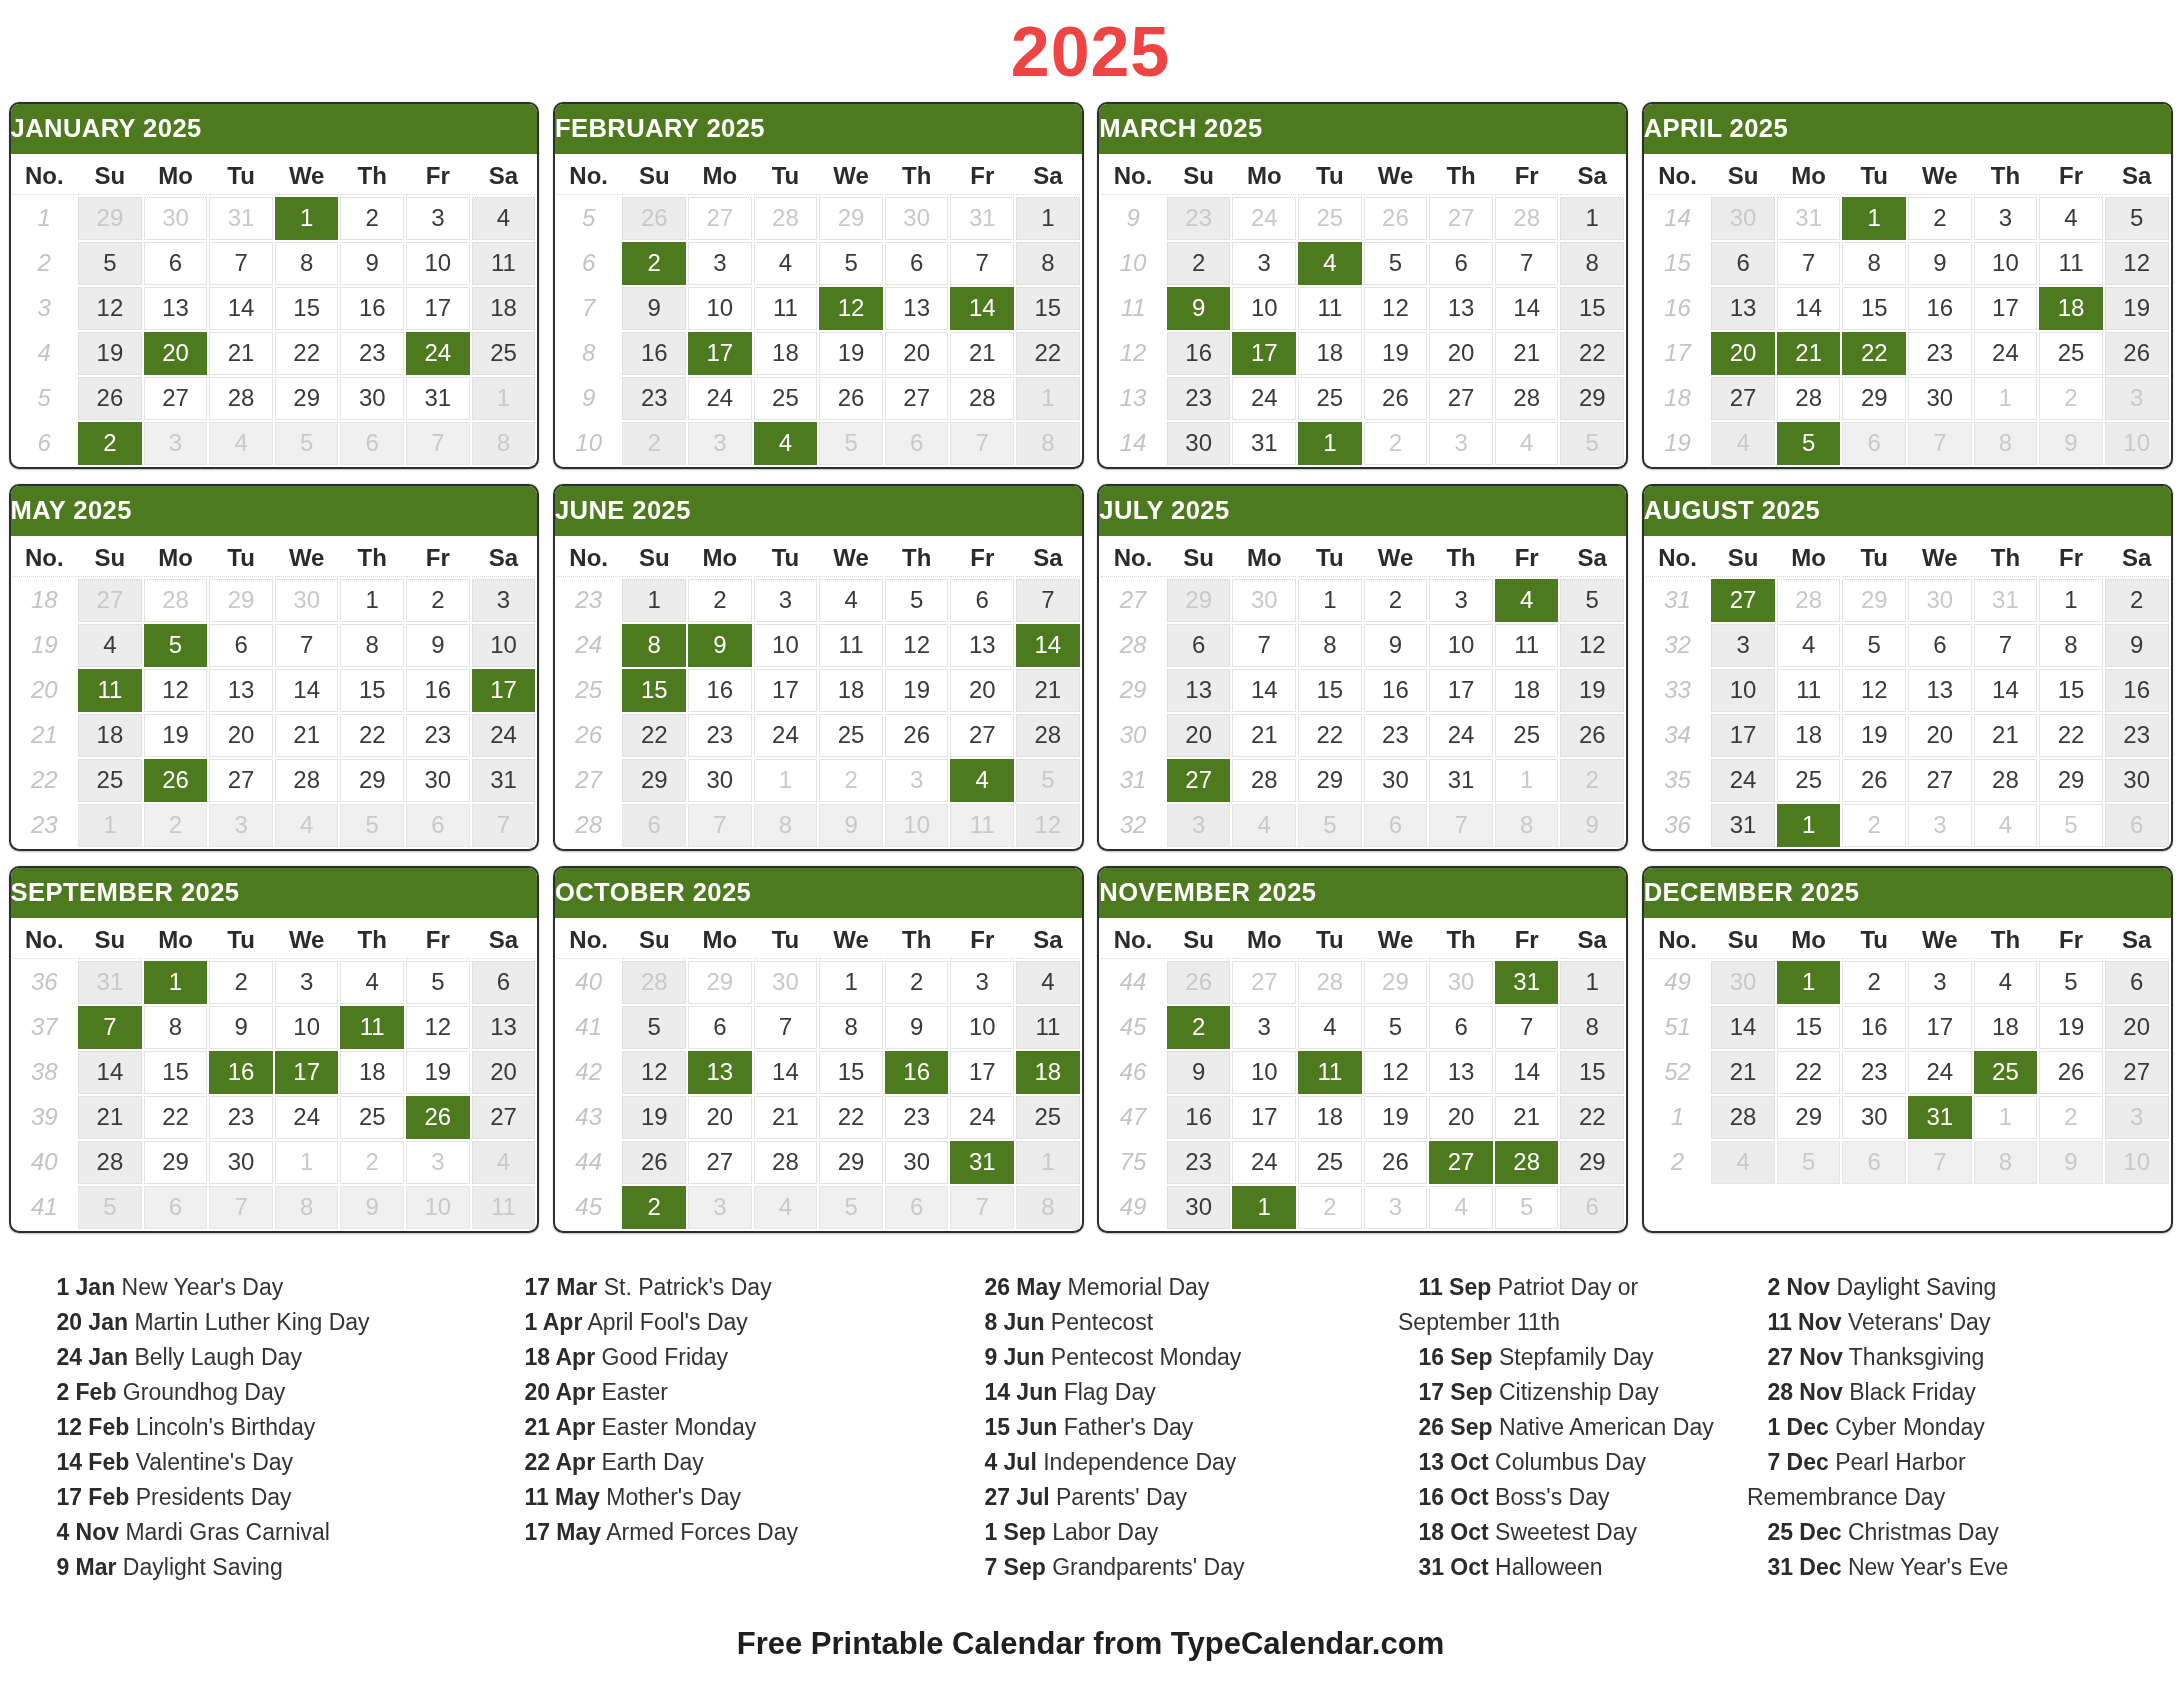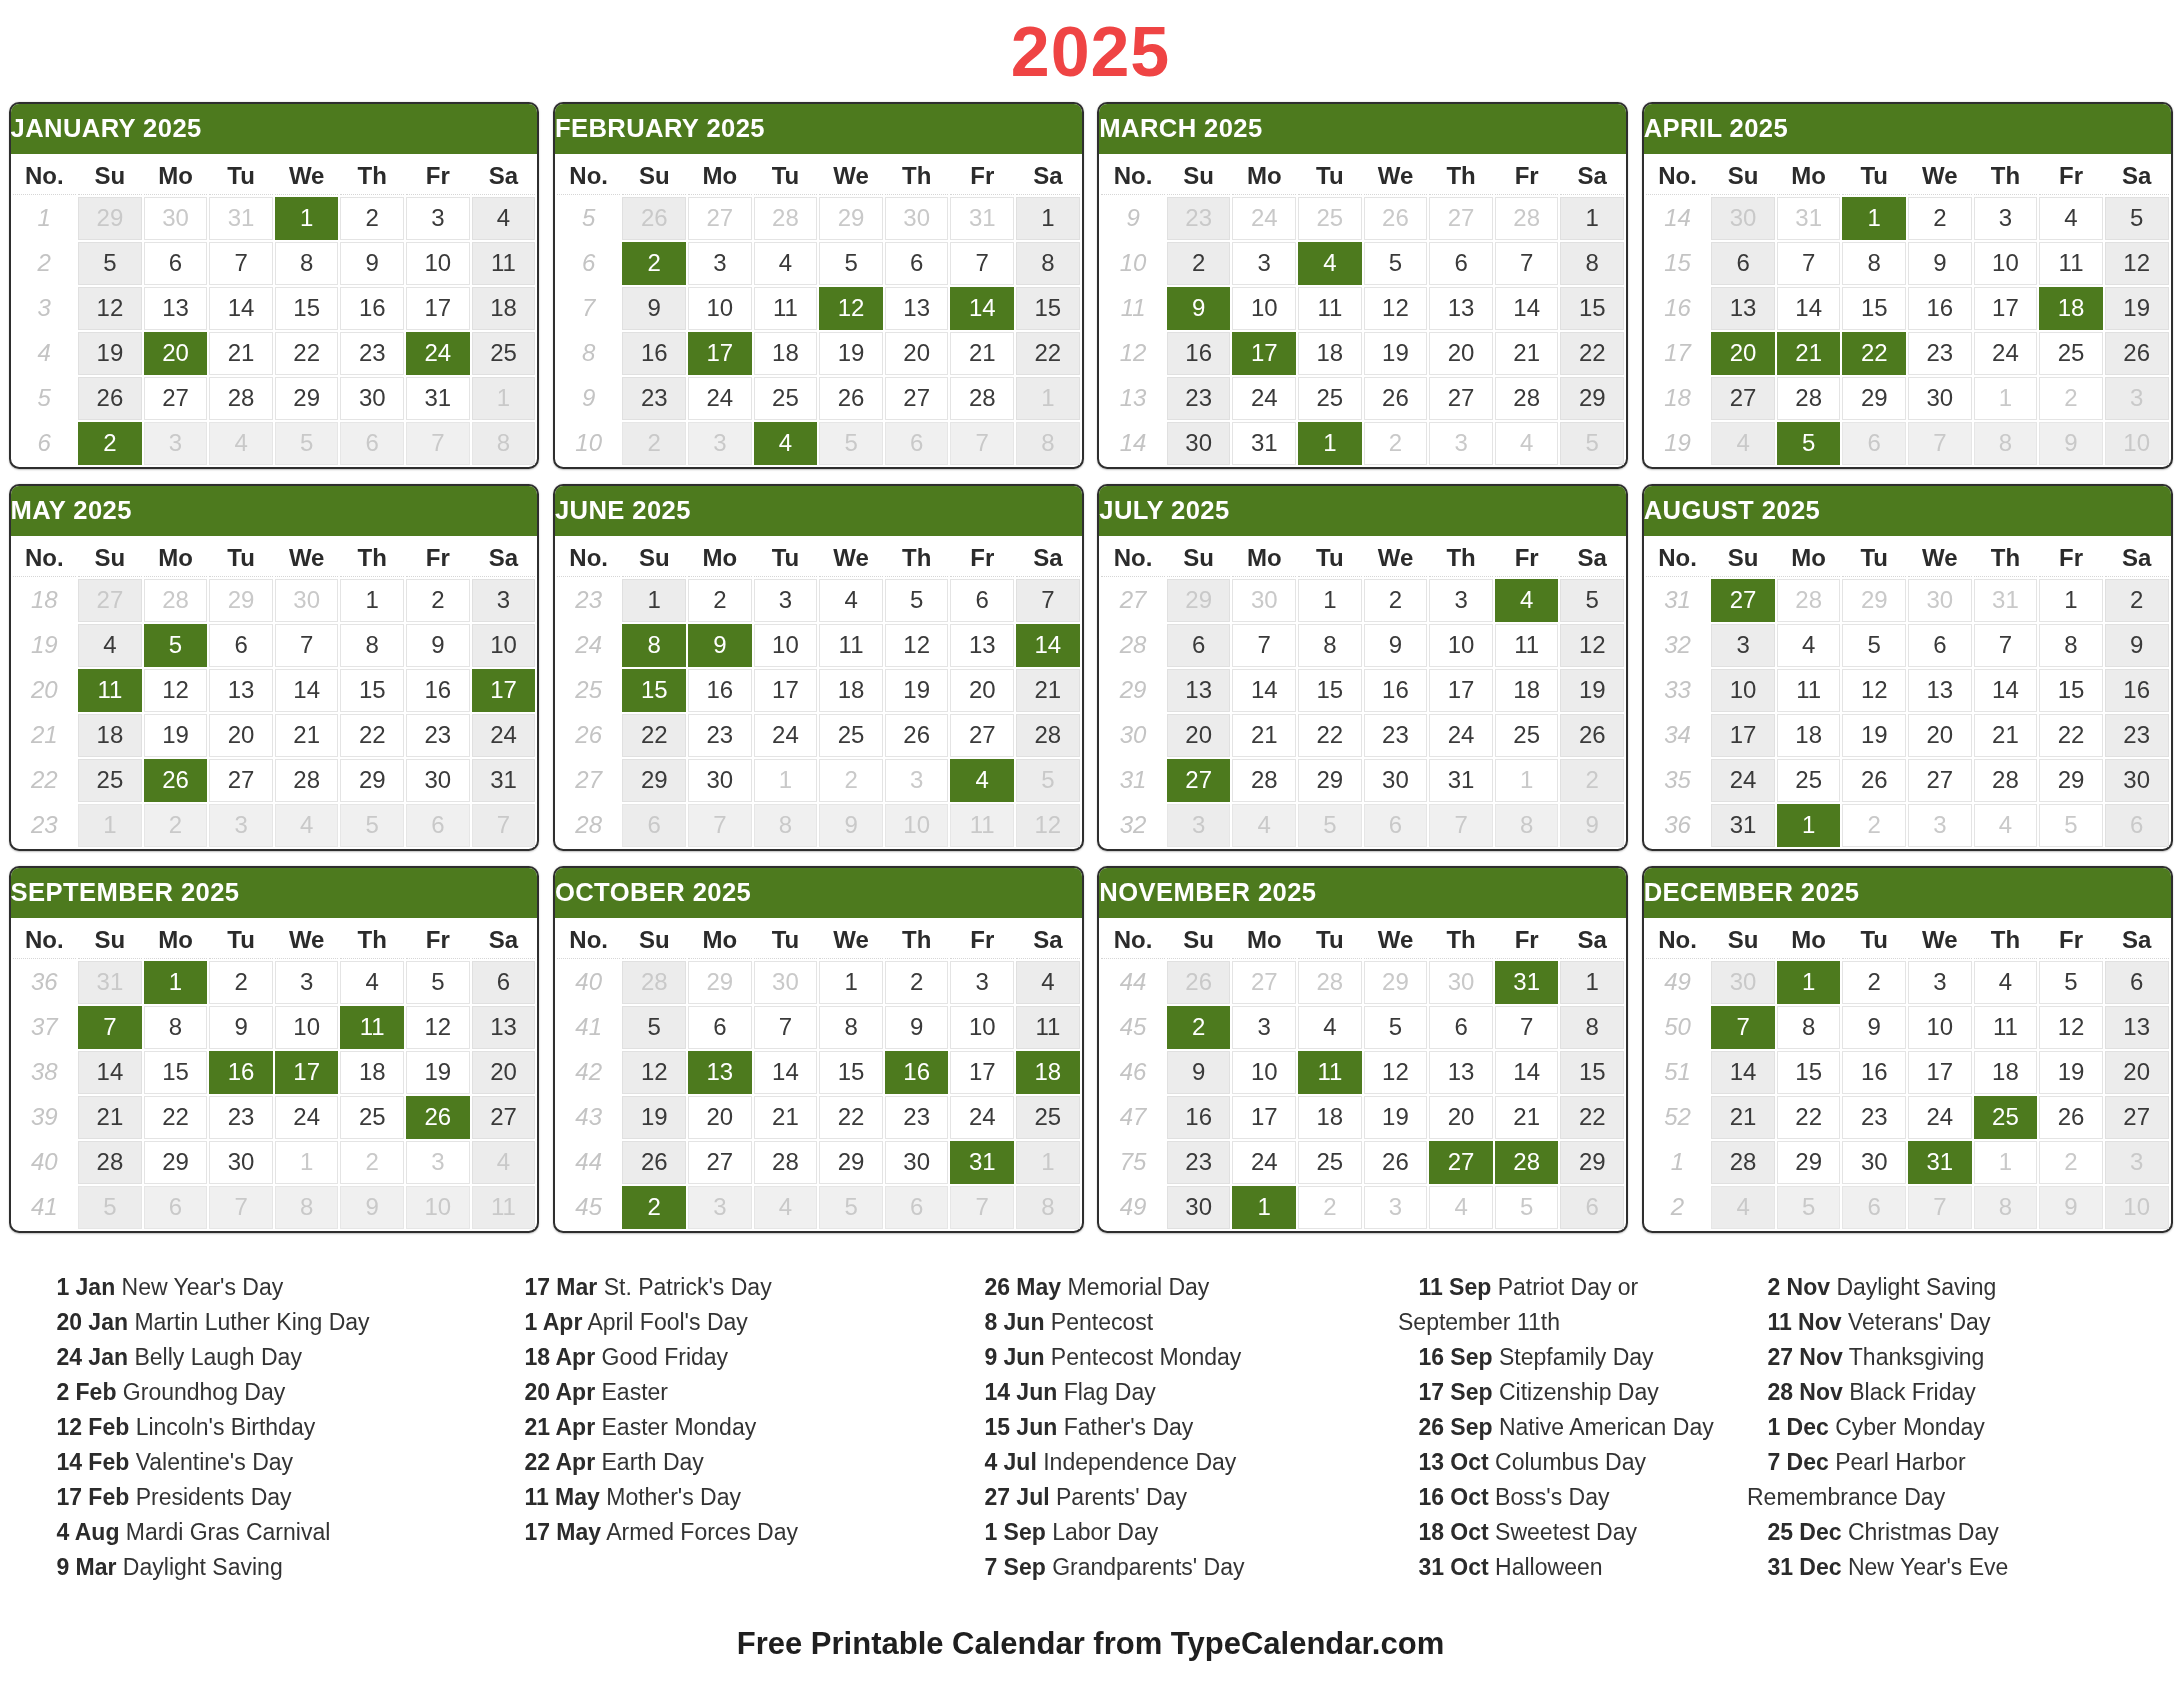--- a/index.html
+++ b/index.html
@@ -970,30 +970,20 @@
             <td class="wno">49</td>
             <td class="day we faded">30</td>
             <td class="day hl">1</td>
             <td class="day">2</td>
             <td class="day">3</td>
             <td class="day">4</td>
             <td class="day">5</td>
             <td class="day we">6</td>
           </tr>
           <tr>
-            <td class="wno">50</td>
-            <td class="day we hl">7</td>
-            <td class="day">8</td>
-            <td class="day">9</td>
-            <td class="day">10</td>
-            <td class="day">11</td>
-            <td class="day">12</td>
-            <td class="day we">13</td>
-          </tr>
-          <tr>
             <td class="wno">51</td>
             <td class="day we">14</td>
             <td class="day">15</td>
             <td class="day">16</td>
             <td class="day">17</td>
             <td class="day">18</td>
             <td class="day">19</td>
             <td class="day we">20</td>
           </tr>
           <tr>
@@ -1033,21 +1023,21 @@
 
 <div class="holidays">
     <div class="hcol">
       <div class="holiday"><b>1 Jan</b><span> New Year's Day</span></div>
       <div class="holiday"><b>20 Jan</b><span> Martin Luther King Day</span></div>
       <div class="holiday"><b>24 Jan</b><span> Belly Laugh Day</span></div>
       <div class="holiday"><b>2 Feb</b><span> Groundhog Day</span></div>
       <div class="holiday"><b>12 Feb</b><span> Lincoln's Birthday</span></div>
       <div class="holiday"><b>14 Feb</b><span> Valentine's Day</span></div>
       <div class="holiday"><b>17 Feb</b><span> Presidents Day</span></div>
-      <div class="holiday"><b>4 Aug</b><span> Mardi Gras Carnival</span></div>
+      <div class="holiday"><b>4 Nov</b><span> Mardi Gras Carnival</span></div>
       <div class="holiday"><b>9 Mar</b><span> Daylight Saving</span></div>
     </div>
     <div class="hcol">
       <div class="holiday"><b>17 Mar</b><span> St. Patrick's Day</span></div>
       <div class="holiday"><b>1 Apr</b><span> April Fool's Day</span></div>
       <div class="holiday"><b>18 Apr</b><span> Good Friday</span></div>
       <div class="holiday"><b>20 Apr</b><span> Easter</span></div>
       <div class="holiday"><b>21 Apr</b><span> Easter Monday</span></div>
       <div class="holiday"><b>22 Apr</b><span> Earth Day</span></div>
       <div class="holiday"><b>11 May</b><span> Mother's Day</span></div>

